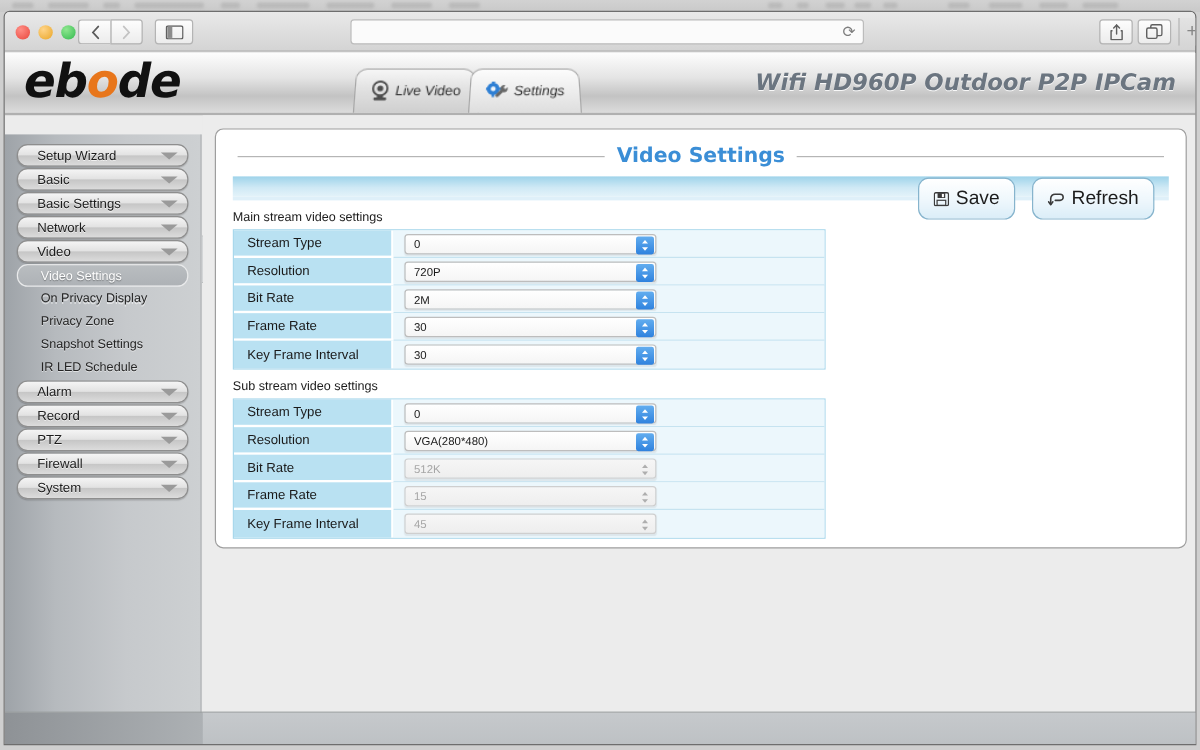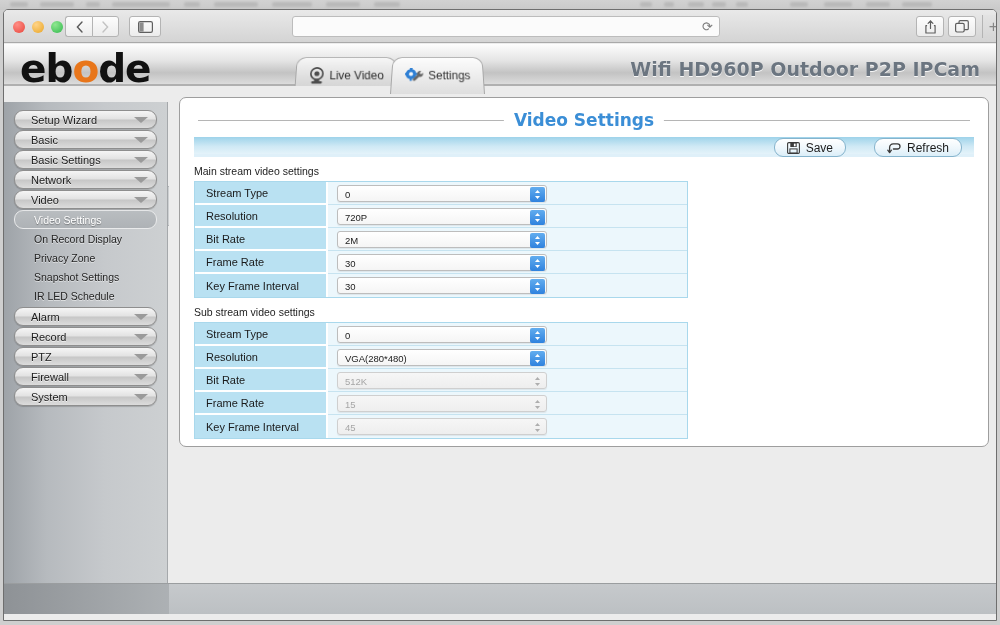--- a/index.html
+++ b/index.html
@@ -71,23 +71,24 @@
   }
 
   
   #page {
     position: absolute; left: 0; top: 34px; width: 994px; height: 578px;
     background: #ececec; overflow: hidden;
   }
 
   
   #header {
-    position: relative; height: 42px; width: 994px;
+    position: relative; height: 52px; width: 994px;
     background: linear-gradient(#fdfdfd 0%, #e4e4e4 42%, #c3c3c3 72%, #dcdcdc 100%);
     border-bottom: 2px solid #b0b0b0;
+    font-style: italic;
   }
   #logo {
     position: absolute; left: 16px; top: 2px;
     font-size: 39px; font-weight: 700; letter-spacing: -1px;
     color: #111; font-family: "DejaVu Sans", sans-serif; line-height: 46px;
   }
   #logo .o-accent { color: #e8761b; }
 
   .nav-tab {
     position: absolute; top: 11px; height: 39px;
@@ -184,25 +185,25 @@
     font-size: 17px; font-weight: 700; color: #3b8ed6;
     font-family: "DejaVu Sans", sans-serif; line-height: 28px;
   }
 
   #action-bar {
     position: relative; margin: 3px 14px 0 14px; height: 20px;
     background: linear-gradient(#9ed3ea, #cfe9f5 55%, #e4f3fa);
     border-bottom: 3px solid #dff0f9;
   }
   .pill-btn {
-    position: absolute; top: 1px; height: 19px;
+    position: absolute; top: 1px; height: 35px;
     background: linear-gradient(#ffffff, #eef7fc 55%, #dbeef8);
     border: 1px solid #86b4cd; border-radius: 9px;
     display: flex; align-items: center; gap: 6px; padding: 0 12px;
-    font-size: 12px; color: #1d1d1d;
+    font-size: 16px; color: #1d1d1d;
   }
   #save-button    { right: 128px; }
   #refresh-button { right: 12px; text-align: right; }
 
   .section-label {
     margin: 8px 0 4px 14px; font-size: 10.5px; color: #1c1c1c;
   }
 
   .settings-table {
     margin: 0 14px; border: 1px solid #a9d8ec;
@@ -378,21 +379,21 @@
             <div class="menu-group">
               <span class="label">Video</span>
               <span class="caret"></span>
             </div>
 
             <div class="submenu">
               <div class="sub-item active">
                 <span>Video Settings</span>
               </div>
               <div class="sub-item">
-                <span>On Record Display</span>
+                <span>On Privacy Display</span>
               </div>
               <div class="sub-item">
                 <span>Privacy Zone</span>
               </div>
               <div class="sub-item">
                 <span>Snapshot Settings</span>
               </div>
               <div class="sub-item">
                 <span>IR LED Schedule</span>
               </div>

